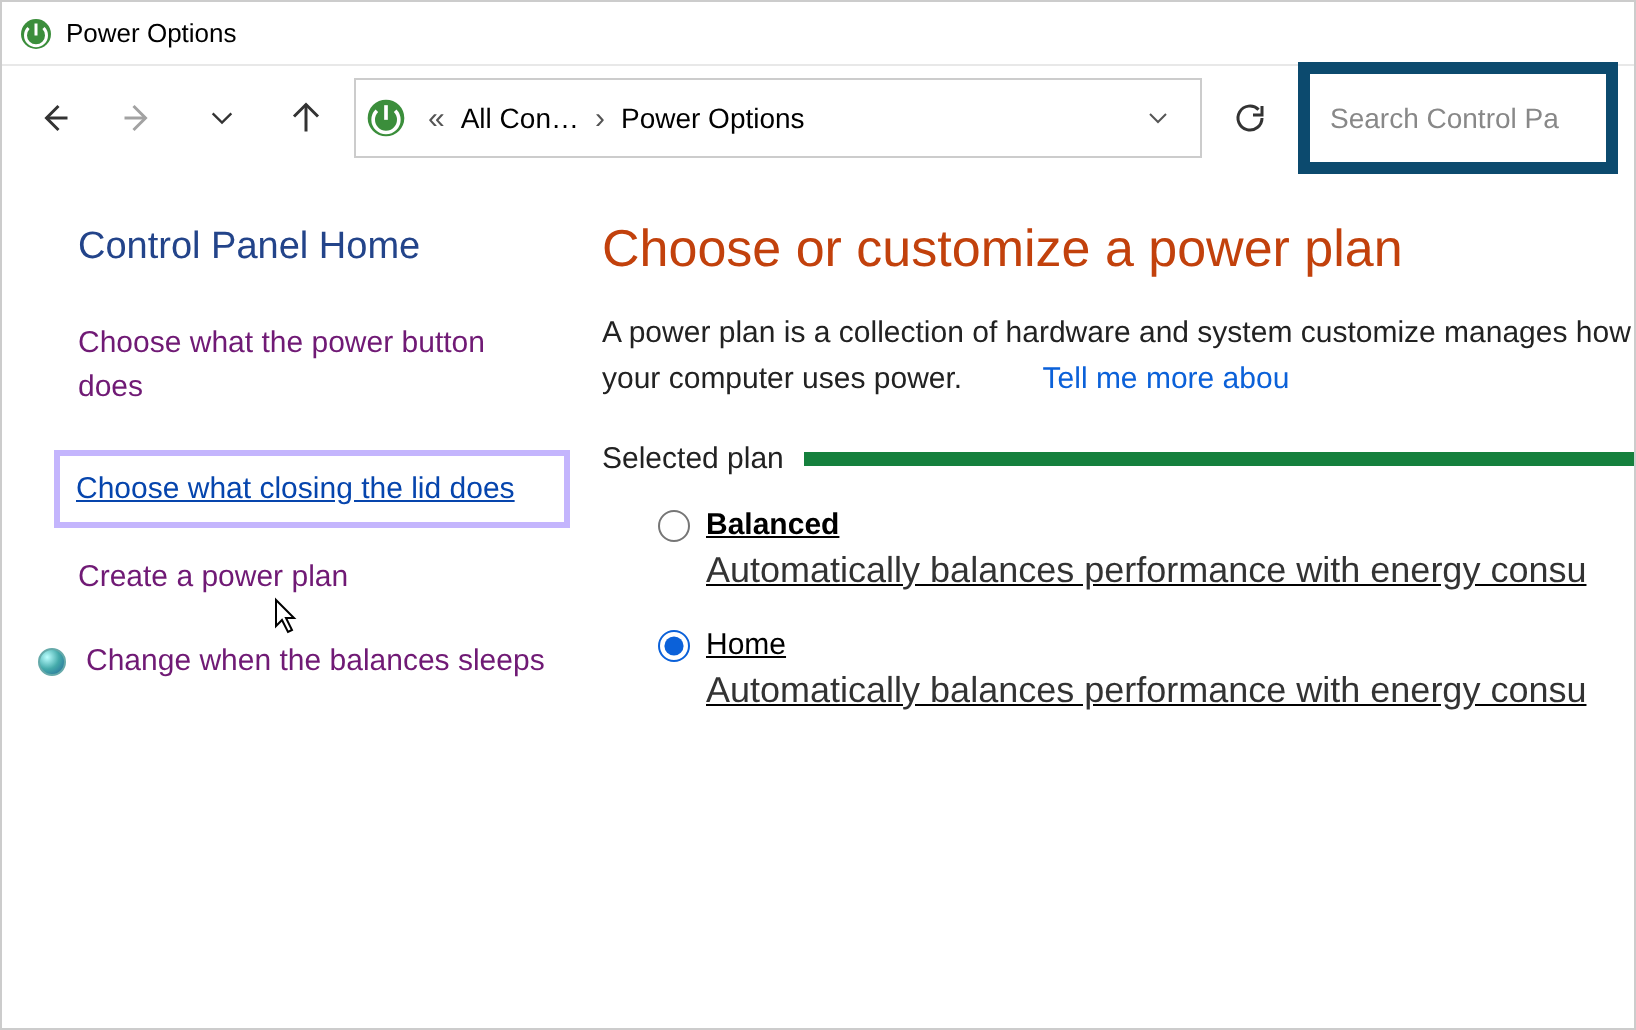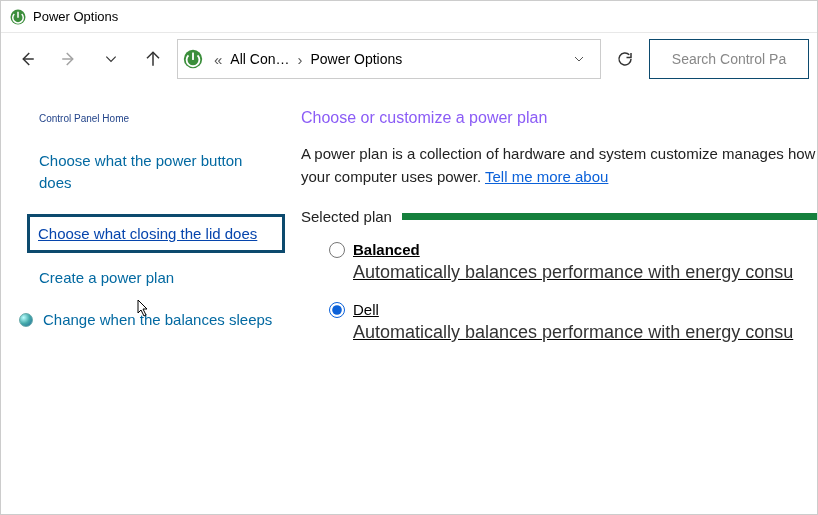--- a/index.html
+++ b/index.html
@@ -65,85 +65,85 @@
       display:flex; align-items:center; justify-content:center;
       color:#555; cursor:pointer; font-size:13px;
     }
     .refresh-btn {
       width: 36px; height: 40px;
       background:none; border:none;
       display:flex; align-items:center; justify-content:center;
       cursor:pointer; color:#333; font-size:18px;
     }
     .search-box {
-      width: 160px; height: 40px;
-      border: 1px solid #0c4a6e;
+      width: 160px; height: 56px;
+      border: 6px solid #0c4a6e;
       padding: 0 10px;
       font-size: 14px;
       color: #888;
       display:flex; align-items:center;
-      overflow:hidden; white-space:nowrap;justify-content:center;
+      overflow:hidden; white-space:nowrap;
     }
     .content-wrap {
       display: flex;
       height: calc(515px - 32px - 52px);
     }
     .sidebar {
       width: 300px;
       padding: 28px 22px 22px 38px;
     }
     .sidebar-title {
       color: #23448a;
-      font-size: 10px;
+      font-size: 19px;
       margin-bottom: 26px;
     }
     .sidebar a {
       display: block;
-      color: #0369a1;
+      color: #701a75;
       font-size: 15px;
       margin-bottom: 20px;
       line-height: 1.45;
       cursor: pointer;
       text-decoration: none;
     }
     .sidebar a.hovered {
       color: #0645ad;
       text-decoration: underline;
     }
     .highlight-box {
-      border: 3px solid #0c4a6e;
+      border: 3px solid #c4b5fd;
       padding: 6px 8px 6px 8px;
       margin-left: -12px;
       margin-right: -6px;
       margin-bottom: 14px;
     }
     .highlight-box a { margin-bottom: 0; }
     .sidebar-item-with-icon {
       display:flex; align-items:flex-start; gap: 10px;
       margin-left: -20px; margin-bottom: 20px;
     }
     .sleep-icon { width:14px; height:14px; border-radius:50%;
       background: radial-gradient(circle at 30% 30%, #bff, #4aa, #269);
       margin-top:4px; flex-shrink:0; border:1px solid #6aa;}
     .main {
       flex:1;
       padding: 24px 0 0 0;
     }
     .main-heading {
-      color: #8b5cf6;
-      font-size: 16px;
+      color: #c2410c;
+      font-size: 26px;
       font-weight: 400;
       margin-bottom: 16px;
     }
     .main-desc {
       font-size: 15px;
       line-height: 1.5;
       color: #222;
     }
-    .main-desc a { color: #0b61d9; text-decoration: underline; cursor:pointer; }
+    .main-desc a { color: #0b61d9; cursor:pointer;margin-left:36px; }
     fieldset {
       margin-top: 20px;
       border: none;
       border-top: 7px solid #15803d;
       padding: 16px 0 0 0;
     }
     legend {
       font-size: 15px;
       color: #222;
       padding-right: 10px;
@@ -264,21 +264,21 @@
         <label class="plan-label">
           <input type="radio" name="plan" style="">
           <strong>Balanced</strong>
         </label>
         <div class="plan-desc">Automatically balances performance with energy consu</div>
       </div>
 
       <div class="plan-row">
         <label class="plan-label">
           <input type="radio" name="plan" checked="" style="">
-          <span>Dell</span>
+          <span>Home</span>
         </label>
         <div class="plan-desc">Automatically balances performance with energy consu</div>
       </div>
     </fieldset>
   </div>
 </div>
 
 <div class="cursor-pointer">
   <svg width="20" height="24" viewBox="0 0 20 24">
     <path d="M6 2 L6 15 L9 12 L12 18 L14 17 L11 11 L15 11 Z" fill="#fff" stroke="#000" stroke-width="1"></path>

